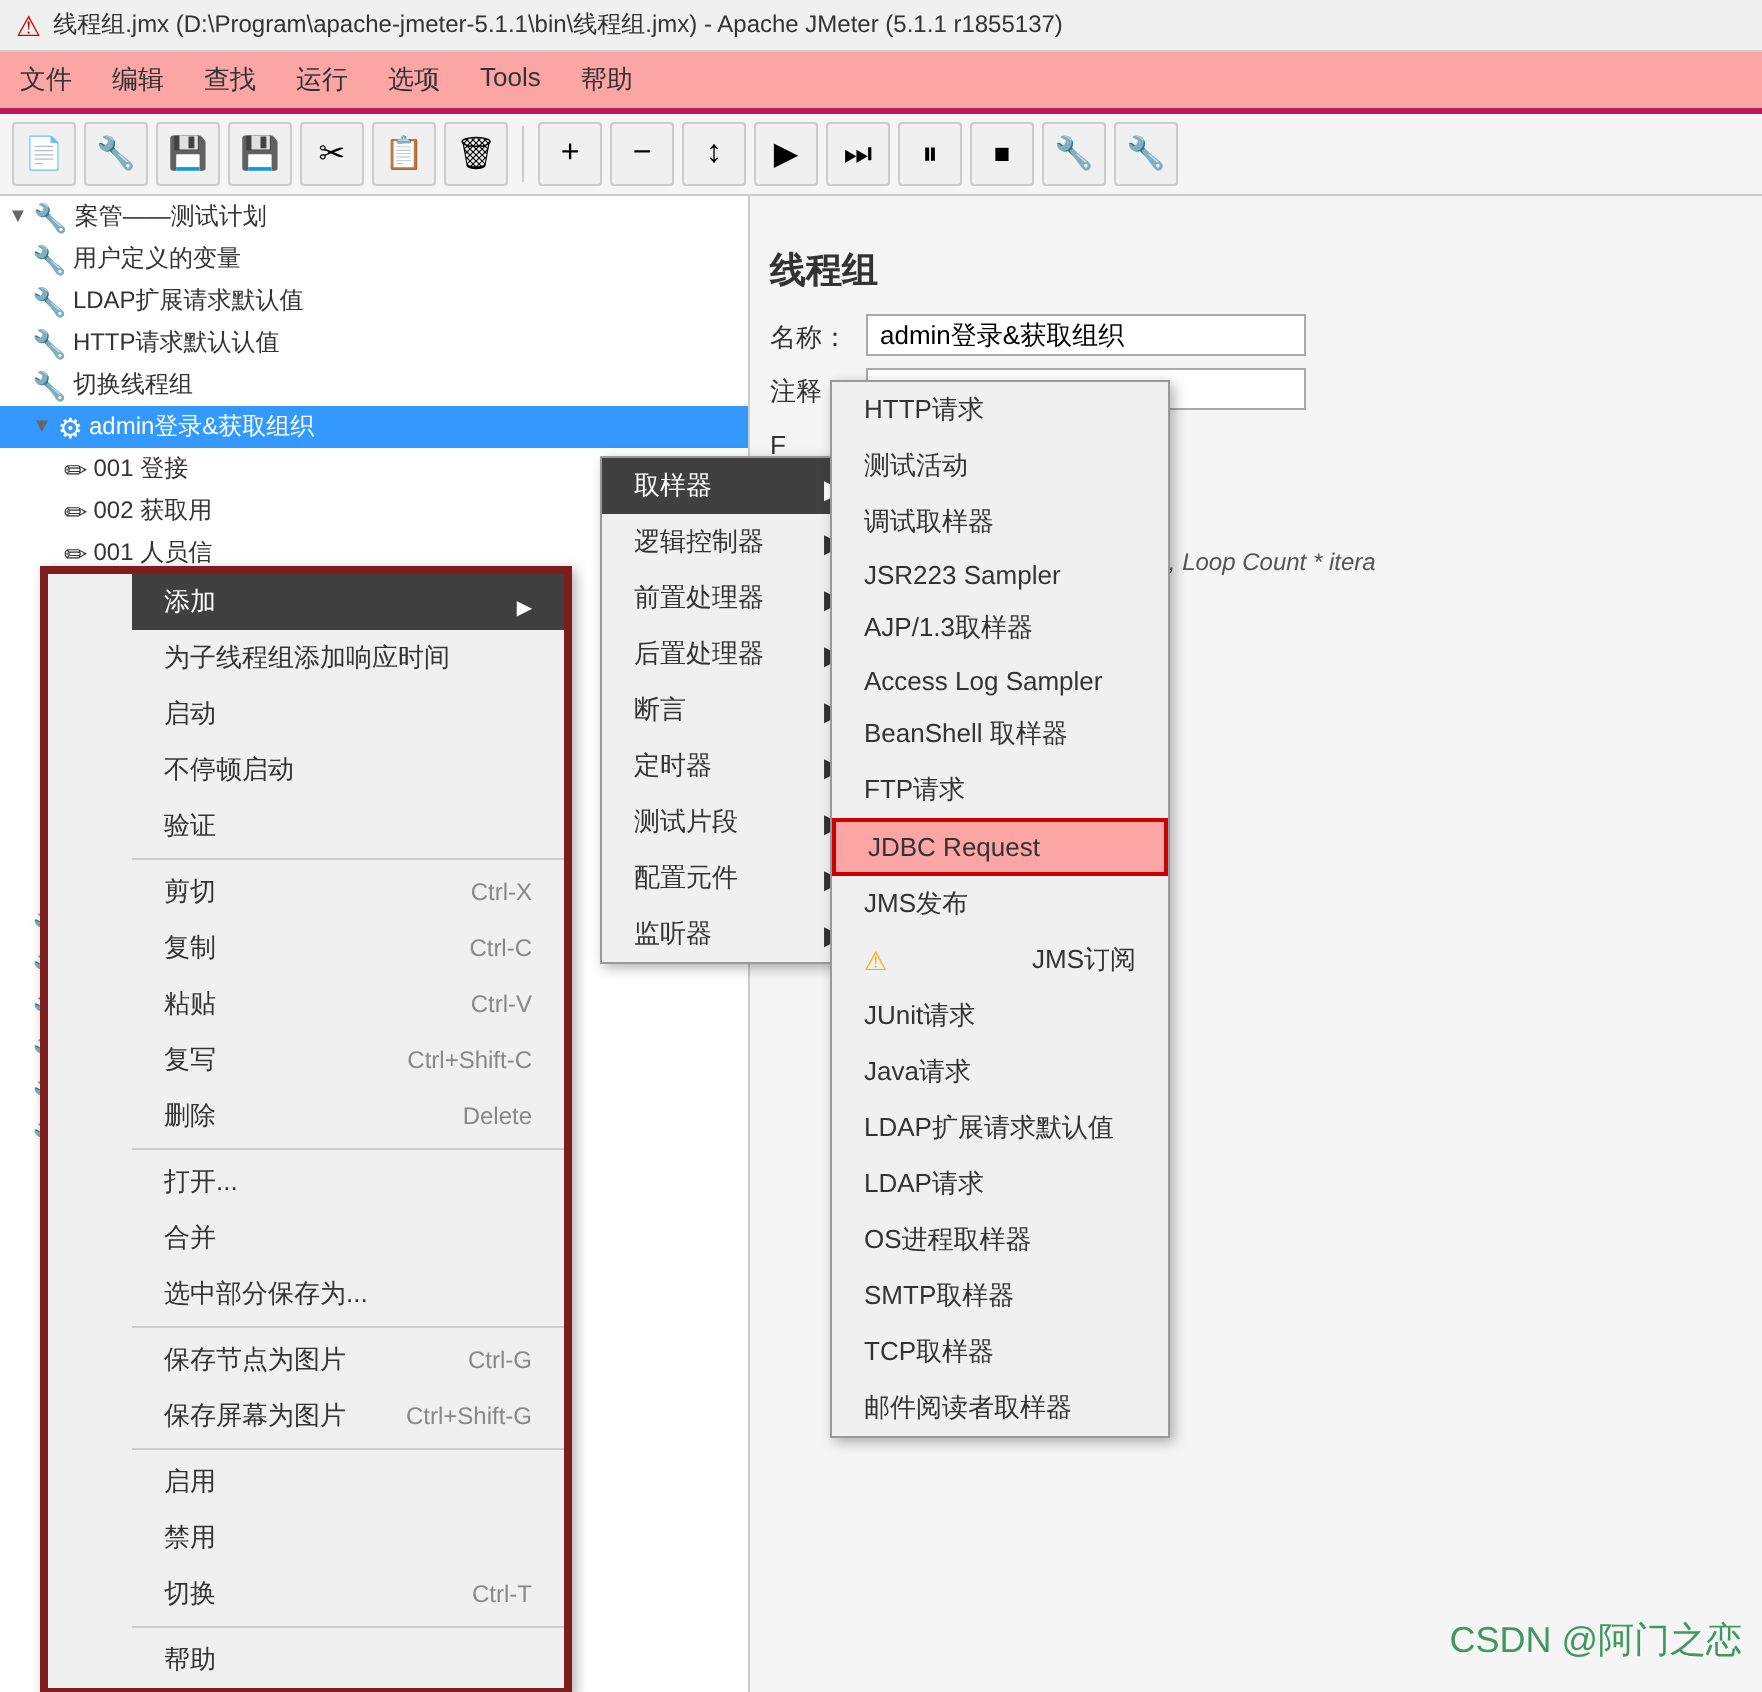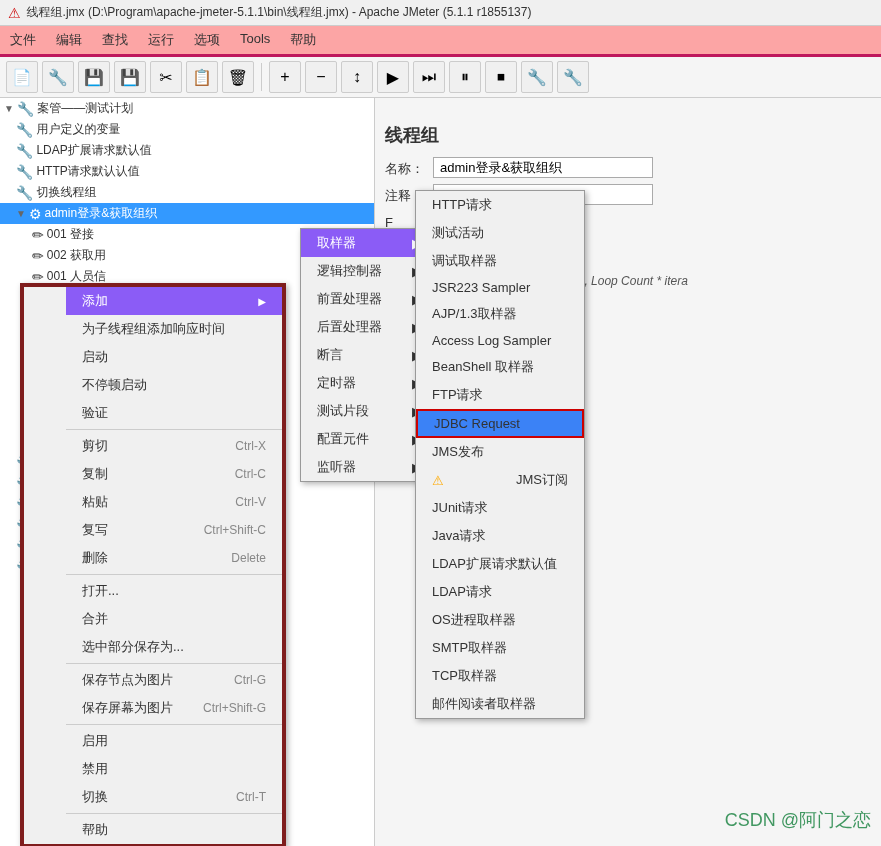--- a/index.html
+++ b/index.html
@@ -162,21 +162,21 @@
       padding: 5px 16px;
       cursor: pointer;
       font-size: 13px;
       color: #333;
       display: flex;
       align-items: center;
       justify-content: space-between;
       gap: 30px;
       white-space: nowrap;
     }
-    .ctx-item.highlighted { background: #8b5cf6; color: white; }
+    .ctx-item.highlighted { background: #404040; color: white; align-items: flex-end; }
     .ctx-shortcut { font-size: 12px; color: #888; }
     .ctx-sep { height: 1px; background: #ccc; margin: 2px 0; }
     .ctx-arrow { font-size: 10px; }
 
     
     .submenu1 {
       position: absolute;
       top: 185px;
       left: 300px;
       background: #f0f0f0;
@@ -517,21 +517,21 @@
     </div>
     <div class="ctx-item">
       <span>Access Log Sampler</span>
     </div>
     <div class="ctx-item">
       <span>BeanShell 取样器</span>
     </div>
     <div class="ctx-item">
       <span>FTP请求</span>
     </div>
-    <div class="ctx-item jdbc-highlighted" style="border: 2px solid rgb(204, 0, 0); background: #3b82f6; color: rgb(51, 51, 51); align-items: flex-end;">
+    <div class="ctx-item jdbc-highlighted" style="border: 2px solid rgb(204, 0, 0); background: #fca5a5; color: rgb(51, 51, 51); align-items: flex-end;">
       <span>JDBC Request</span>
     </div>
     <div class="ctx-item">
       <span>JMS发布</span>
     </div>
     <div class="ctx-item">
       <span style="color: rgb(255, 170, 0);">⚠ </span>
       <span>JMS订阅</span>
     </div>
     <div class="ctx-item">

